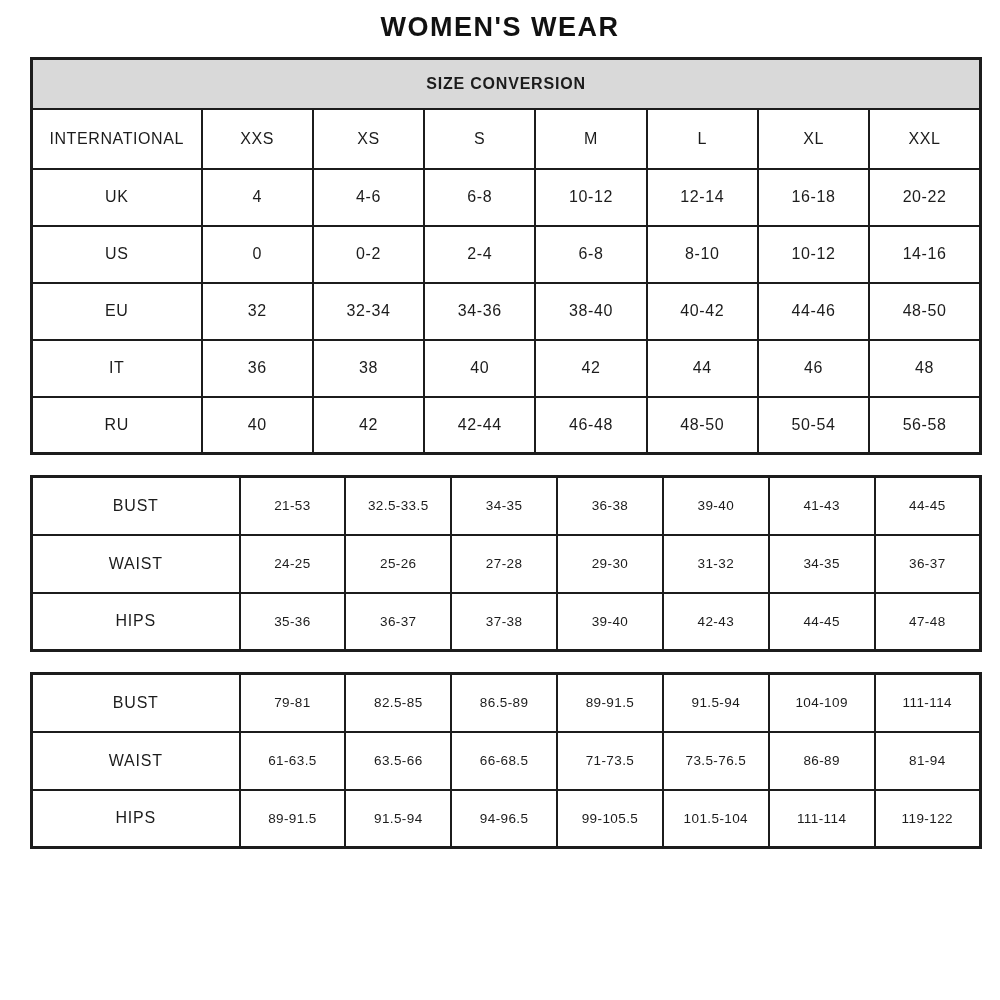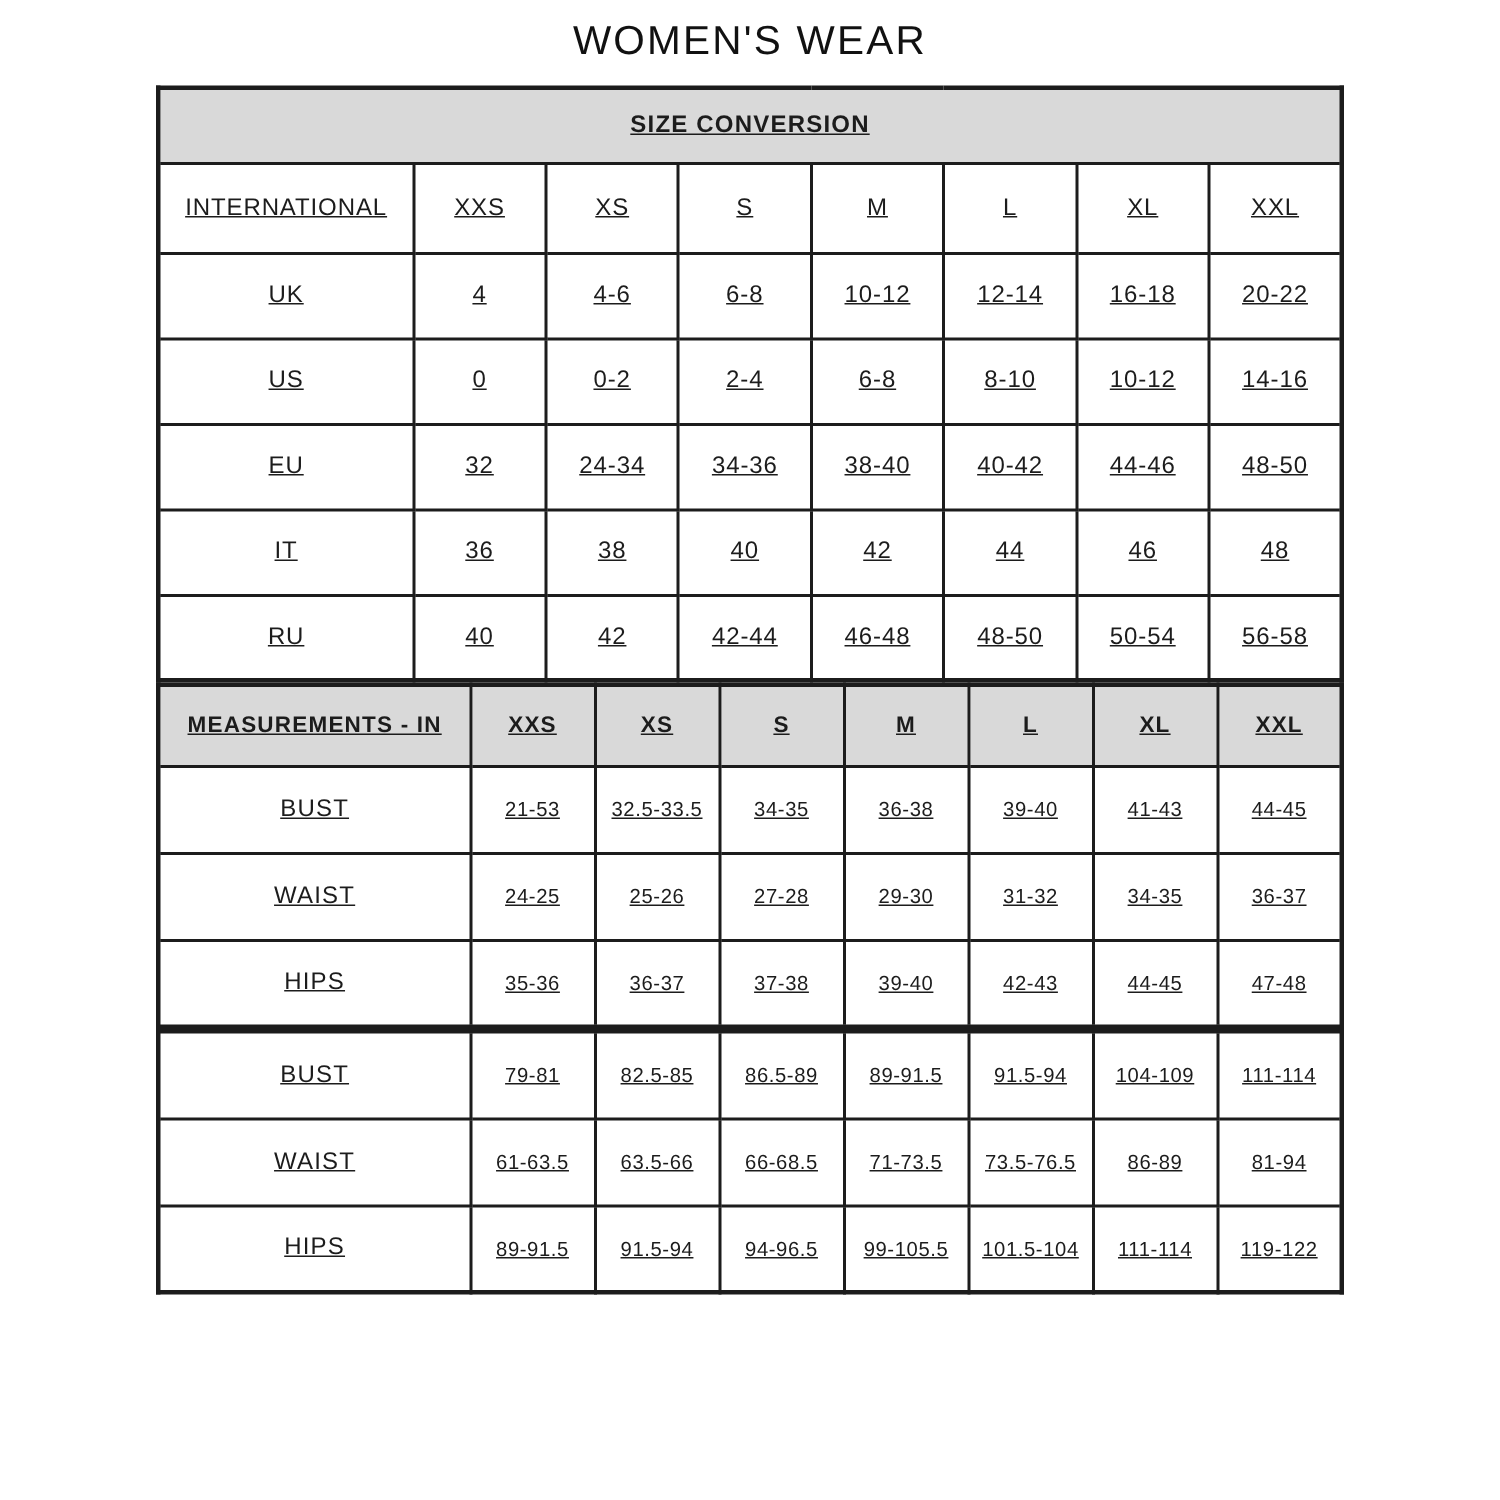--- a/index.html
+++ b/index.html
@@ -8,31 +8,30 @@
     width: 1000px; height: 1000px;
     background: #ffffff;
     font-family: "Liberation Sans", sans-serif;
     color: #1c1c1c;
   }
   .page { width: 1000px; height: 1000px; padding: 12px 30px 0; overflow: hidden; }
   .title {
     margin: 0 0 14px;
     text-align: center;
     font-size: 27px;
-    font-weight: 400;
+    font-weight: 700;
     letter-spacing: 1.5px;
     color: #111111;
   }
   table.tbl {
     border-collapse: collapse;
     table-layout: fixed;
-    width: 792px;
-    margin: 0 auto 0;
+    width: 952px;
+    margin: 0 auto 20px;
     border: 3px solid #1c1c1c;
-    text-decoration: underline;
   }
   .tbl td {
     border: 2px solid #1c1c1c;
     text-align: center;
     vertical-align: middle;
     padding: 0 4px;
     font-size: 16px;
     letter-spacing: 0.6px;
     overflow: hidden;
     white-space: nowrap;
@@ -99,21 +98,21 @@
       <td>0-2</td>
       <td>2-4</td>
       <td>6-8</td>
       <td>8-10</td>
       <td>10-12</td>
       <td>14-16</td>
     </tr>
     <tr class="datarow">
       <td class="lbl">EU</td>
       <td>32</td>
-      <td>24-34</td>
+      <td>32-34</td>
       <td>34-36</td>
       <td>38-40</td>
       <td>40-42</td>
       <td>44-46</td>
       <td>48-50</td>
     </tr>
     <tr class="datarow">
       <td class="lbl">IT</td>
       <td>36</td>
       <td>38</td>
@@ -134,30 +133,20 @@
       <td>56-58</td>
     </tr>
   </tbody>
     </table>
 
   <table class="tbl t2">
     <colgroup>
         <col style="width:208px">
       </colgroup>
     <tbody>
-        <tr class="head">
-      <td class="lbl">MEASUREMENTS - IN</td>
-      <td>XXS</td>
-      <td>XS</td>
-      <td>S</td>
-      <td>M</td>
-      <td>L</td>
-      <td>XL</td>
-      <td>XXL</td>
-    </tr>
     <tr class="datarow">
       <td class="lbl">BUST</td>
       <td>21-53</td>
       <td>32.5-33.5</td>
       <td>34-35</td>
       <td>36-38</td>
       <td>39-40</td>
       <td>41-43</td>
       <td>44-45</td>
     </tr>

